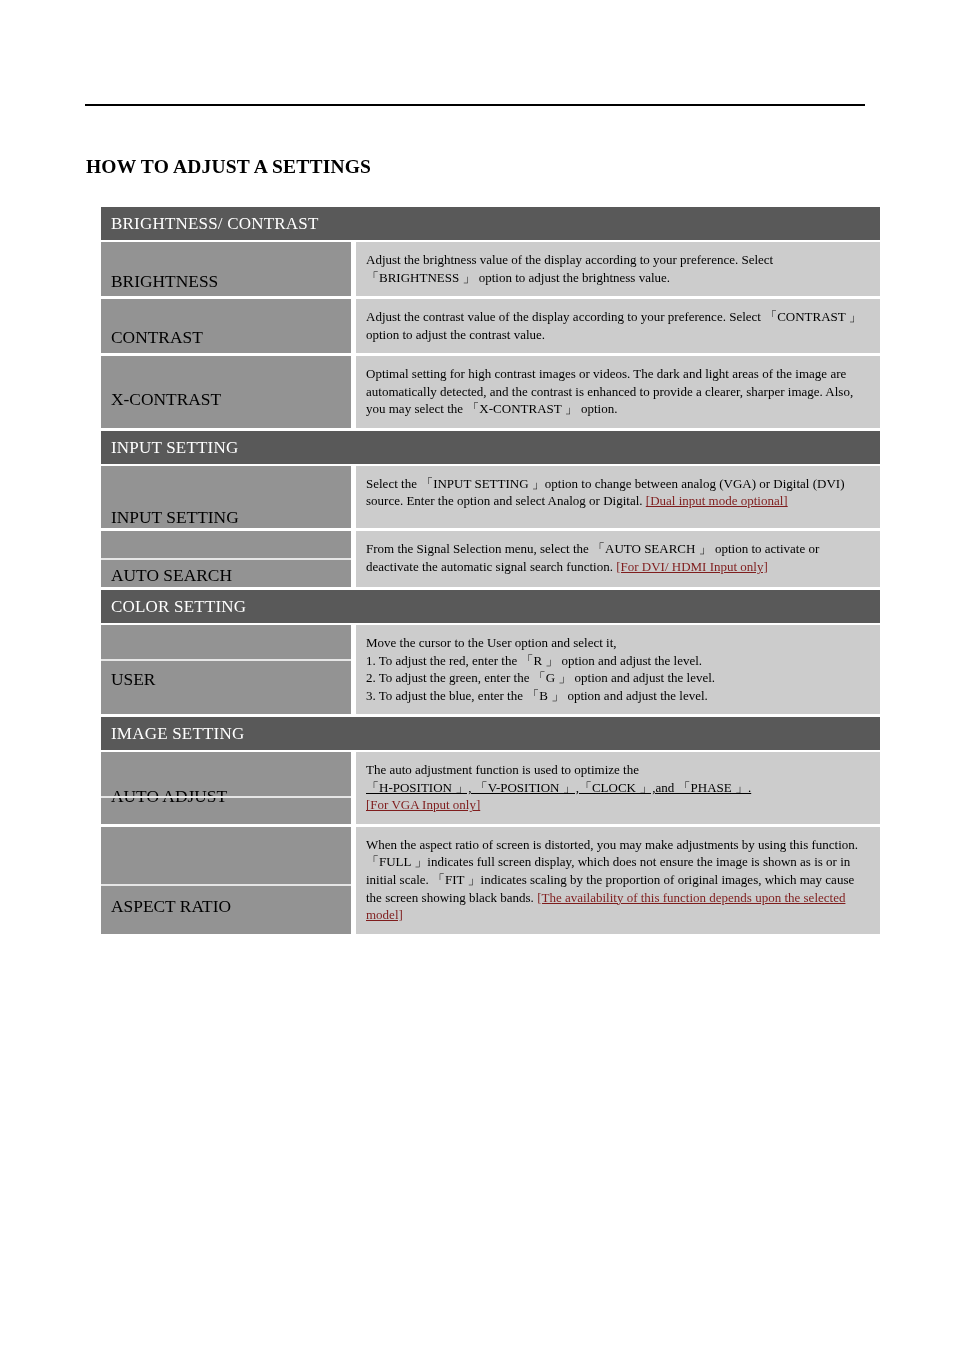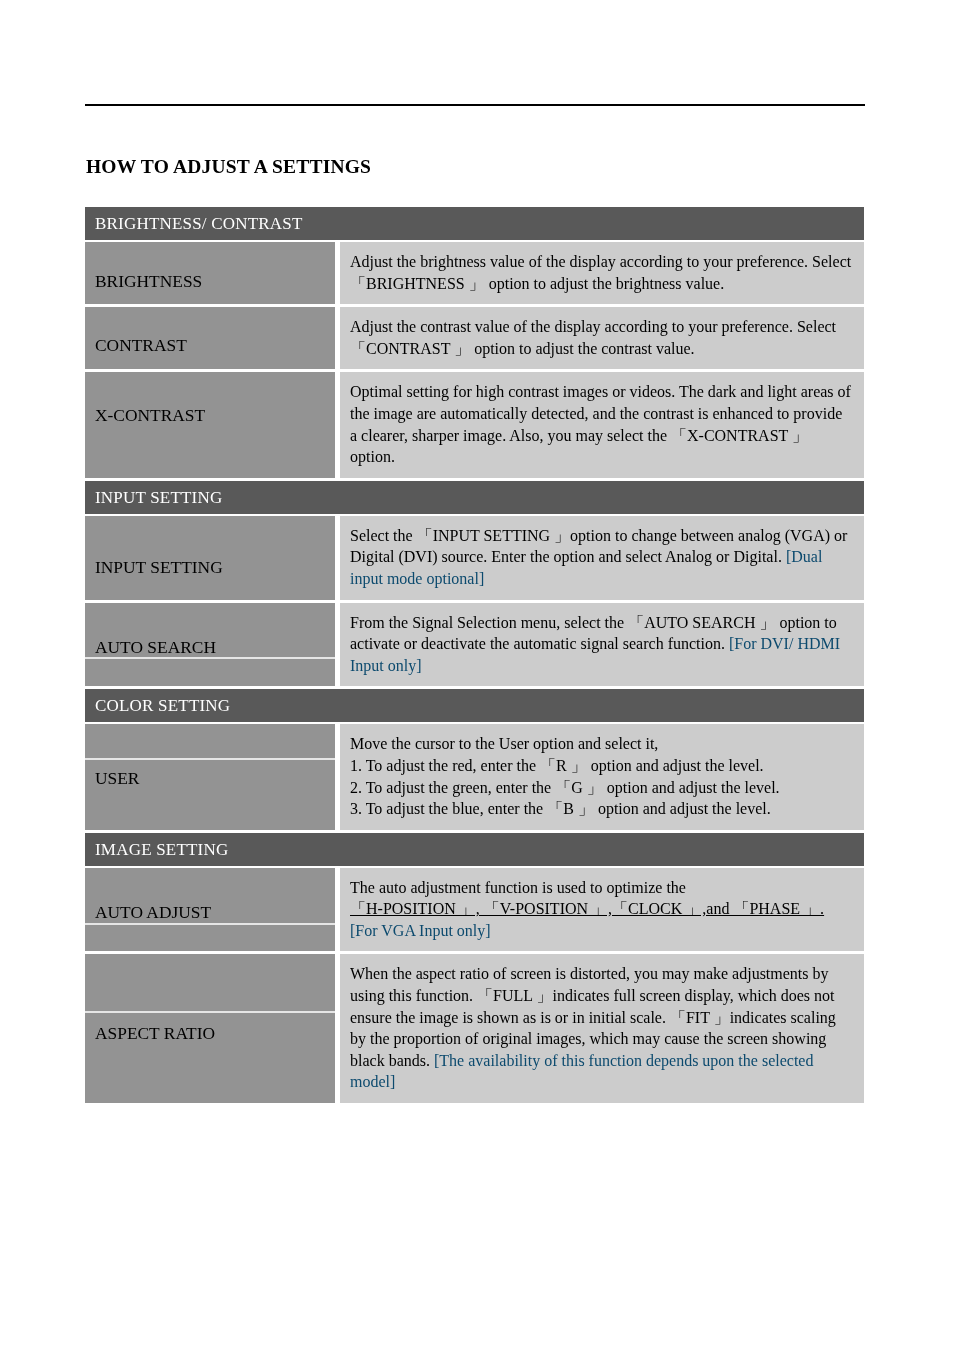--- a/index.html
+++ b/index.html
@@ -32,21 +32,21 @@
     position: absolute;
     left: 86px;
     top: 143px;
     font-size: 19.5px;
     font-weight: bold;
     letter-spacing: 0.2px;
     white-space: nowrap;
   }
   .settings-table {
     position: absolute;
-    left: 85px;
+    left: 101px;
     top: 207px;
     width: 779px;
     border-collapse: separate;
     border-spacing: 0;
   }
   .settings-table td {
     padding: 0;
     vertical-align: top;
   }
   
@@ -66,21 +66,21 @@
     background: #939393;
     width: 250px;
     border-right: 5px solid #ffffff;
     border-bottom: 3px solid #ffffff;
     position: relative;
   }
   .c-desc {
     background: #cccccc;
     border-bottom: 3px solid #ffffff;
     padding: 9px 12px 10px 10px !important;
-    font-size: 16px;
+    font-size: 13px;
     line-height: 1.35;
   }
   .label-text {
     display: block;
     padding-left: 10px;
     font-size: 17.4px;
     line-height: 1.3;
     white-space: pre-line;
   }
   
@@ -99,21 +99,21 @@
     left: 0;
     width: 100%;
     height: 2px;
     background: #e6e6e6;
   }
   .sub-div.d-bottom  { bottom: 27px; }
   .sub-div.d-bottom2 { bottom: 26px; }
   .sub-div.d-top     { top: 34px; }
   .sub-div.d-top2    { top: 57px; }
 
-  .note { color: #0c4a6e; }
+  .note { color: #7f1d1d; text-decoration: underline; }
   .nw { white-space: nowrap; text-decoration: underline; }
 </style>
 </head>
 <body>
 
 <div class="page">
 
   <div class="top-rule"></div>
 
   <h1 class="page-title">HOW TO ADJUST A SETTINGS</h1>

